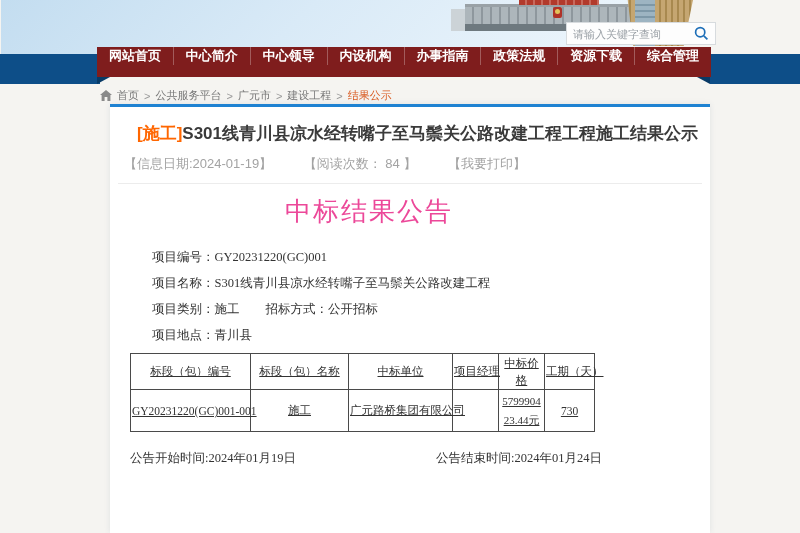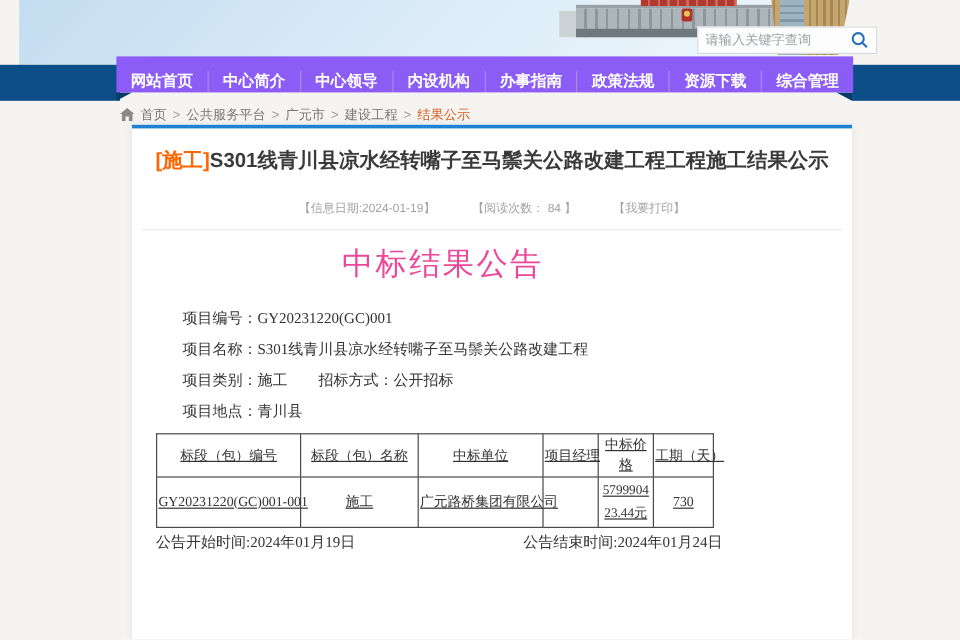--- a/index.html
+++ b/index.html
@@ -1,21 +1,21 @@
 <!DOCTYPE html>
 <html><head>
 <meta charset="utf-8">
 <style>
   * { margin:0; padding:0; box-sizing:border-box; }
   html,body { width:800px; height:533px; overflow:hidden;
     font-family:"Liberation Sans","DejaVu Sans",sans-serif; background:#f5f4f1; }
   .stage { position:relative; width:800px; height:533px; }
 
   
-  .banner { position:absolute; left:16px; top:0; width:648px; height:54px;
+  .banner { position:absolute; left:1px; top:0; width:648px; height:54px;
     background:linear-gradient(135deg,#c3ddf0 0%,#d9eaf7 45%,#eef6fc 100%); }
   .photo { position:absolute; left:448px; top:0; width:262px; height:46px; overflow:hidden; }
   .annex { position:absolute; left:2px; top:9px; width:22px; height:22px; background:#ccd3d7; }
   .bldg-main { position:absolute; left:16px; top:4px; width:178px; height:27px;
     background:repeating-linear-gradient(90deg,#adb6bb 0 7px,#8e979d 7px 9px);
     border-top:3px solid #99a1a6; }
   .bldg-roofsign { position:absolute; left:70px; top:0px; width:80px; height:5px;
     background:repeating-linear-gradient(90deg,#b23a2c 0 6px,#c8695c 6px 8px); }
   .bldg-emblem { position:absolute; left:104px; top:7px; width:9px; height:11px;
     background:#b03228; border-radius:2px; }
@@ -35,63 +35,63 @@
   .search-icon svg { display:block; }
 
   
   .tail { position:absolute; top:54px; height:30px; background:#0d4e88; }
   .tail-left { left:0; width:100px; }
   .tail-right { left:710px; width:90px; }
   .fold { position:absolute; width:0; height:0; }
   .fold-left { left:97px; top:77px; border-top:7px solid #083a66; border-right:13px solid transparent; }
   .fold-right { left:697px; top:77px; border-top:7px solid #083a66; border-left:13px solid transparent; }
   .navbar { position:absolute; left:97px; top:47px; width:614px; height:30px;
-    background:#8b5cf6; display:flex; align-items:flex-end; z-index:3; }
+    background:#7f1d1d; display:flex; align-items:flex-start; z-index:3; }
   .nav-item { flex:1; display:flex; align-items:center; justify-content:center;
     color:#ffffff; font-size:13px; font-weight:bold; cursor:pointer;
     border-right:1px solid rgba(255,255,255,.28); }
   .nav-item:last-child { border-right:none; }
 
   
   .crumbs { position:absolute; left:100px; top:88px; display:flex; align-items:center;
     font-size:11px; color:#777; }
   .crumbs .sep { margin:0 5px; color:#999; }
   .crumb { color:#777; cursor:pointer;font-family:Liberation Serif, serif; }
   .crumb-current { color:#d95b22; }
   .home-icon { margin-right:5px; display:flex; }
 
   
   .panel { position:absolute; left:110px; top:104px; width:600px; height:429px;
     background:#ffffff; border-top:3px solid #1e82d2; box-shadow:0 0 6px rgba(40,70,110,.10);
     overflow:hidden; }
-  .art-title { margin:15px 12px 0; text-align:center; font-size:17px; line-height:24px;
+  .art-title { margin:15px 12px 0; text-align:right; font-size:17px; line-height:24px;
     font-weight:bold; color:#3a3a3a; }
   .art-title .tag { color:#ff6600; }
-  .art-meta { margin-top:21px; text-align:center; font-size:10px; color:#a3a3a3; }
+  .art-meta { margin-top:9px; font-size:13px; color:#a3a3a3; }
   .art-meta span { margin:0 14px; }
   .art-meta .print { cursor:pointer; }
   .meta-divider { height:1px; background:#ececec; margin:10px 8px 0; }
 
   .doc { margin-left:18px; width:482px;
     font-family:"Liberation Serif","DejaVu Serif",serif; color:#333; }
   .doc-heading { margin-top:10px; text-align:center; font-size:26px; letter-spacing:2px; color:#ec4899; }
   .doc-fields { margin:15px 0 0 24px; font-size:12.5px; }
   .doc-fields .line { height:26px; line-height:26px; white-space:nowrap; }
   .doc-fields .gap { display:inline-block; width:26px; }
 
   table.result { margin:5px 0 0 2px; width:464px; border-collapse:collapse; table-layout:fixed;
     font-size:11.5px; color:#333;text-decoration:underline; }
   table.result th, table.result td { border:1px solid #4a4a4a; text-align:center;
     padding:1px; font-weight:normal; }
   table.result th { height:36px; white-space:nowrap; overflow:visible; }
   table.result th.wrap { white-space:normal; line-height:1.45; }
   table.result td { height:42px; white-space:nowrap; overflow:visible; }
   table.result td.wrap { white-space:normal; word-break:break-all; line-height:1.7; font-size:11px; }
 
-  .notice-times { display:flex; justify-content:space-between; margin-top:4px;
+  .notice-times { display:flex; justify-content:space-between; margin-top:18px;
     padding:0 8px 0 2px; font-size:12.5px; }
   .other-note { margin-top:11px; padding-left:2px; font-size:12.5px; }
 </style>
 </head>
 <body>
 
 <div class="stage">
 
   <div class="banner">
     <div class="photo">

